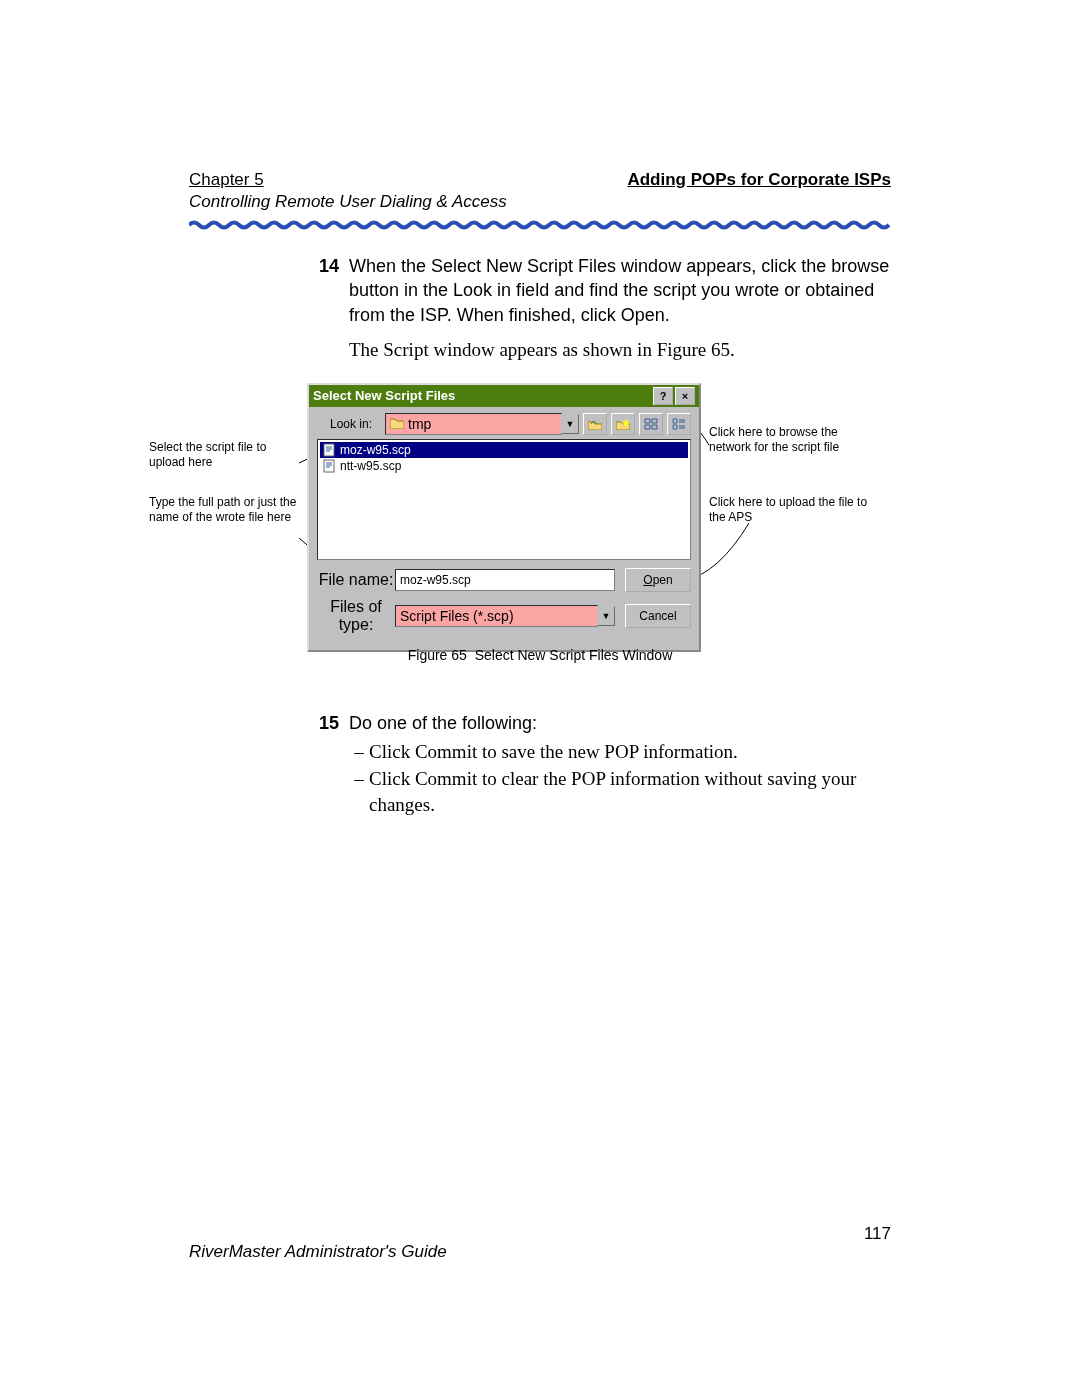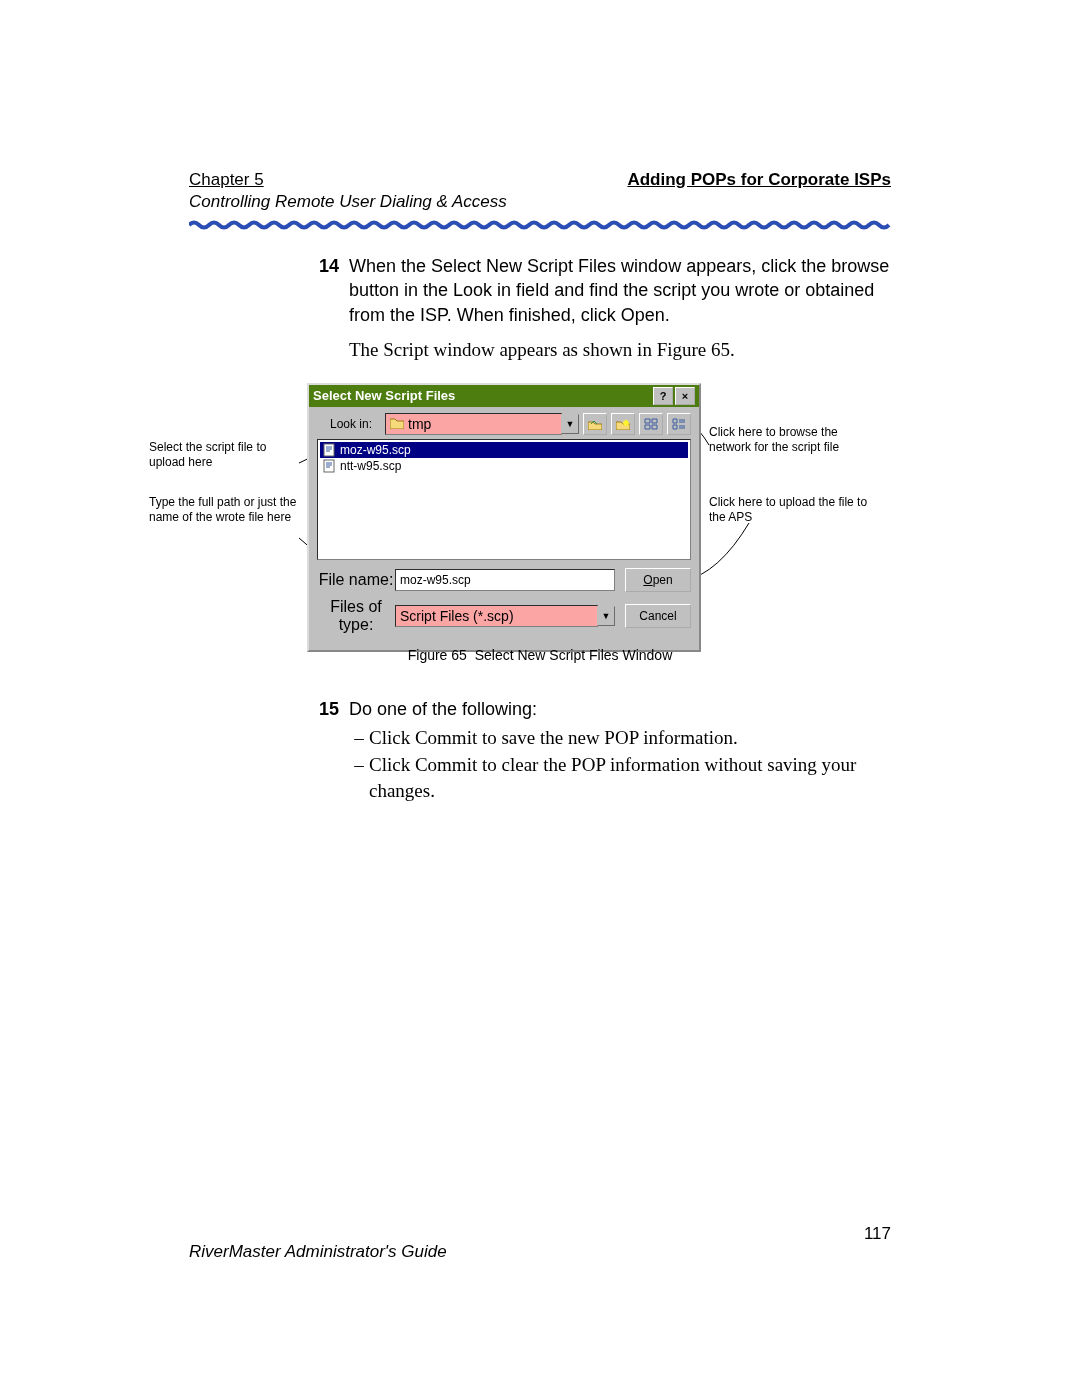--- a/index.html
+++ b/index.html
@@ -315,21 +315,21 @@
           <div class="btn95">Cancel</div>
         </div>
       </div>
     </div>
 
     <div class="figure-caption" style="position:absolute;left:0;right:0;top:260px;">
       <span class="fc-label">Figure 65</span>&nbsp;&nbsp;<span class="fc-text">Select New Script Files Window</span>
     </div>
   </div>
 
-  <div class="step-block" style="margin-top:4px;">
+  <div class="step-block" style="margin-top:18px;">
     <div class="step-num">15</div>
     <div class="step-text">
       <div>Do one of the following:</div>
       <ul class="bullets">
         <li>
             <span class="dash">–</span>
             <span class="bt">Click Commit to save the new POP information.</span>
           </li>
         <li>
             <span class="dash">–</span>

